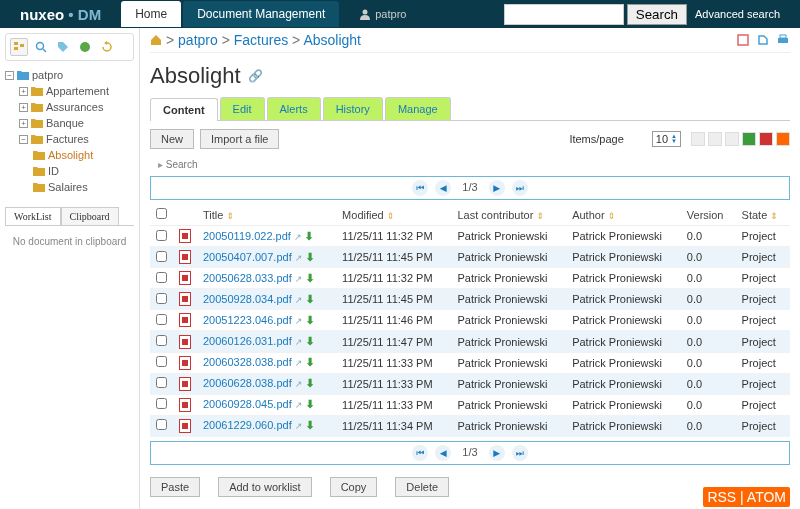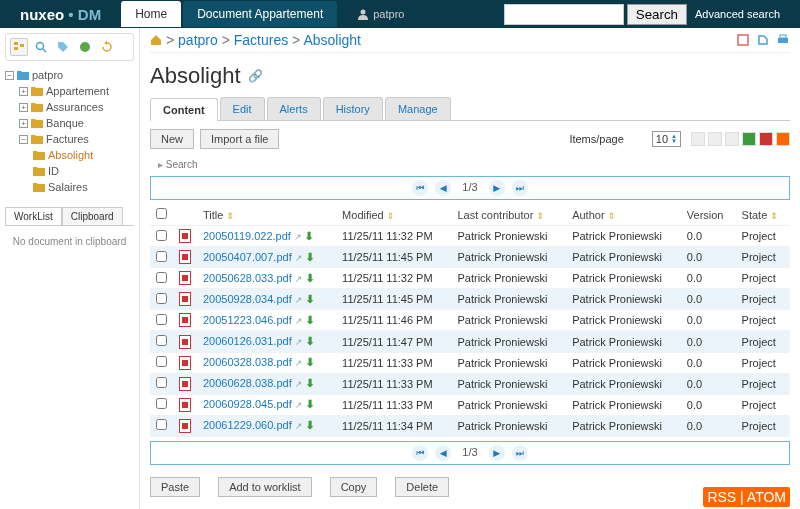--- a/index.html
+++ b/index.html
@@ -23,32 +23,32 @@
 .sb-icon-btn { width: 18px; height: 18px; border: 1px solid transparent; display: flex; align-items: center; justify-content: center; cursor: pointer; border-radius: 2px; }
 .sb-icon-btn.active { border-color: #ccc; background: #f5f5f5; }
 .tree { font-size: 11px; }
 .tree-node { display: flex; align-items: center; gap: 3px; padding: 2px 0; cursor: pointer; color: #555; }
 .tree-node.selected { color: #c8781e; font-weight: normal; }
 .tree-children { padding-left: 14px; }
 .folder-icon { width: 12px; height: 10px; display: inline-block; }
 .plus { width: 9px; height: 9px; border: 1px solid #999; font-size: 8px; line-height: 7px; text-align: center; color: #666; }
 .minus { width: 9px; height: 9px; border: 1px solid #999; font-size: 8px; line-height: 7px; text-align: center; color: #666; }
 .sb-tabs { display: flex; margin-top: 12px; border-bottom: 1px solid #ccc; }
-.sb-tab { padding: 3px 8px; border: 1px solid #ccc; border-bottom: none; background: #f5f5f5; font-size: 10px; cursor: pointer; }
+.sb-tab { padding: 3px 8px; border: 1px solid #ccc; border-bottom: none; background: #f5f5f5; font-size: 10px; cursor: pointer; font-family: Liberation Serif, serif; }
 .sb-tab.active { background: #fff; }
 .sb-content { padding: 10px 4px; font-size: 10px; color: #888; text-align: center; }
 .main { flex: 1; padding: 0 10px 10px 10px; }
 .crumb-bar { display: flex; align-items: center; padding: 4px 0; border-bottom: 1px solid #eee; }
 .crumb { color: #777; font-size: 14px; }
 .crumb a { color: #1b7abf; text-decoration: none; }
 .crumb-icons { margin-left: auto; display: flex; gap: 6px; }
 .page-title { font-size: 22px; font-weight: normal; color: #333; padding: 10px 0 8px 0; display: flex; align-items: center; gap: 8px; }
 .linkicon { color: #bbb; font-size: 12px; }
 .content-tabs { display: flex; border-bottom: 1px solid #ccc; }
-.content-tab { padding: 5px 12px; border: 1px solid #ccc; border-bottom: none; margin-right: 2px; background: #e5e5e5; cursor: pointer; color: #1b7abf; font-size: 11px; border-radius: 3px 3px 0 0; }
+.content-tab { padding: 5px 12px; border: 1px solid #ccc; border-bottom: none; margin-right: 2px; background: #bef264; cursor: pointer; color: #1b7abf; font-size: 11px; border-radius: 3px 3px 0 0; }
 .content-tab.active { background: #fff; color: #333; font-weight: bold; position: relative; top: 1px; }
 .toolbar { display: flex; align-items: center; padding: 8px 0; gap: 6px; }
 .btn { background: #f0f0f0; border: 1px solid #bbb; padding: 3px 10px; color: #444; cursor: pointer; font-size: 11px; }
 .items-page { margin-left: auto; display: flex; align-items: center; gap: 4px; }
 .select-box { border: 1px solid #999; padding: 1px 3px; display: inline-flex; align-items: center; gap: 3px; background: #fff; margin-left: 24px; }
 .arrows { display: flex; flex-direction: column; font-size: 6px; color: #1b7abf; line-height: 5px; }
 .view-icons { display: flex; gap: 3px; margin-left: 6px; }
 .vicon { width: 14px; height: 14px; background: #eee; border: 1px solid #ddd; }
 .filter-row { padding: 2px 8px; color: #777; font-size: 10px; cursor: pointer; }
 .filter-row::before { content: "▸ "; color: #999; }
@@ -72,21 +72,21 @@
 </style>
 </head>
 <body>
 
 <div class="topbar">
   <span class="logo">
     <span>nuxeo</span> <span class="dot">•</span> <span class="dm">DM</span>
   </span>
   <div class="top-tabs" id="top-tabs">
       <div class="top-tab active">Home</div>
-      <div class="top-tab">Document Appartement</div>
+      <div class="top-tab">Document Management</div>
     </div>
   <div class="user-area">
     <svg class="user-icon" viewBox="0 0 12 12">
         <circle cx="6" cy="4" r="2.5" fill="#ccc"></circle>
         <path d="M1 12 Q1 7 6 7 Q11 7 11 12 Z" fill="#ccc"></path>
       </svg>
     <span>patpro</span>
   </div>
   <div class="spacer"></div>
   <input class="search-box" placeholder="" style="">

